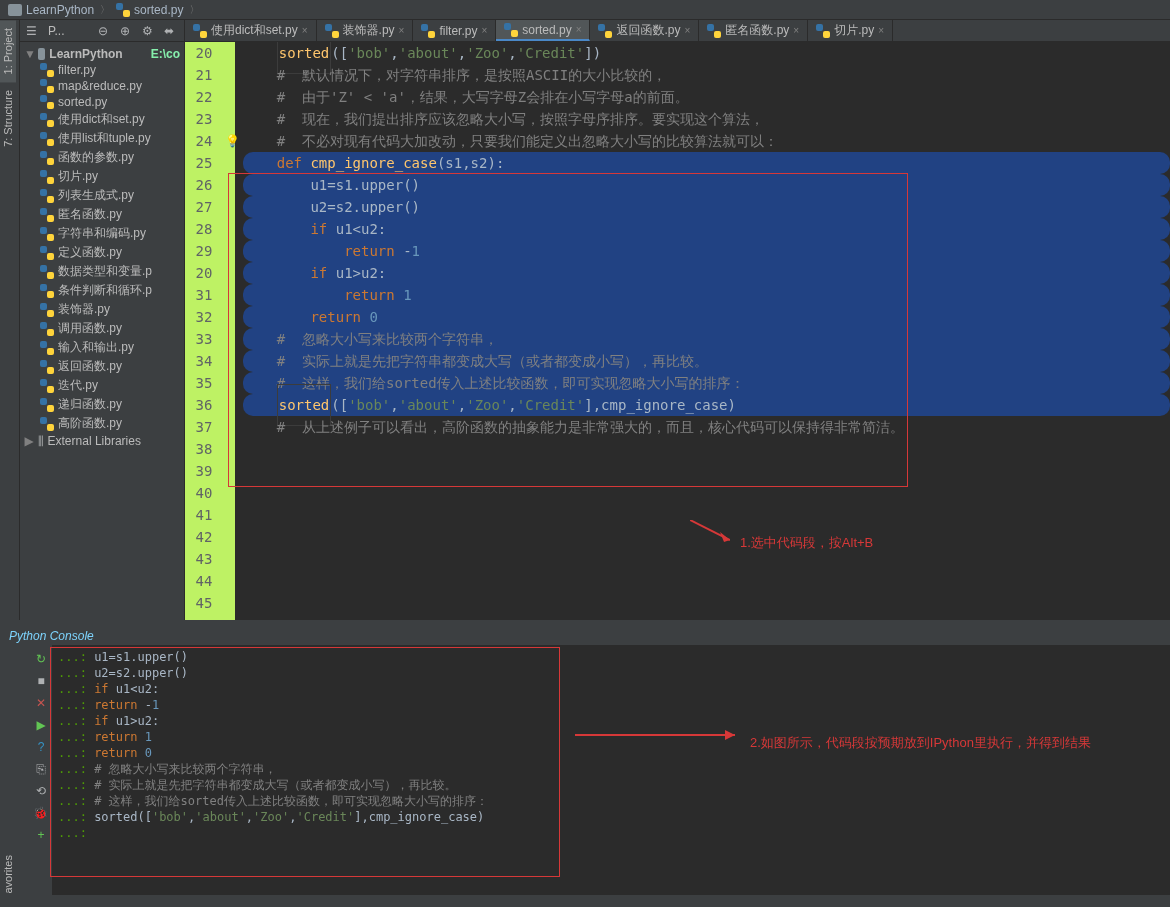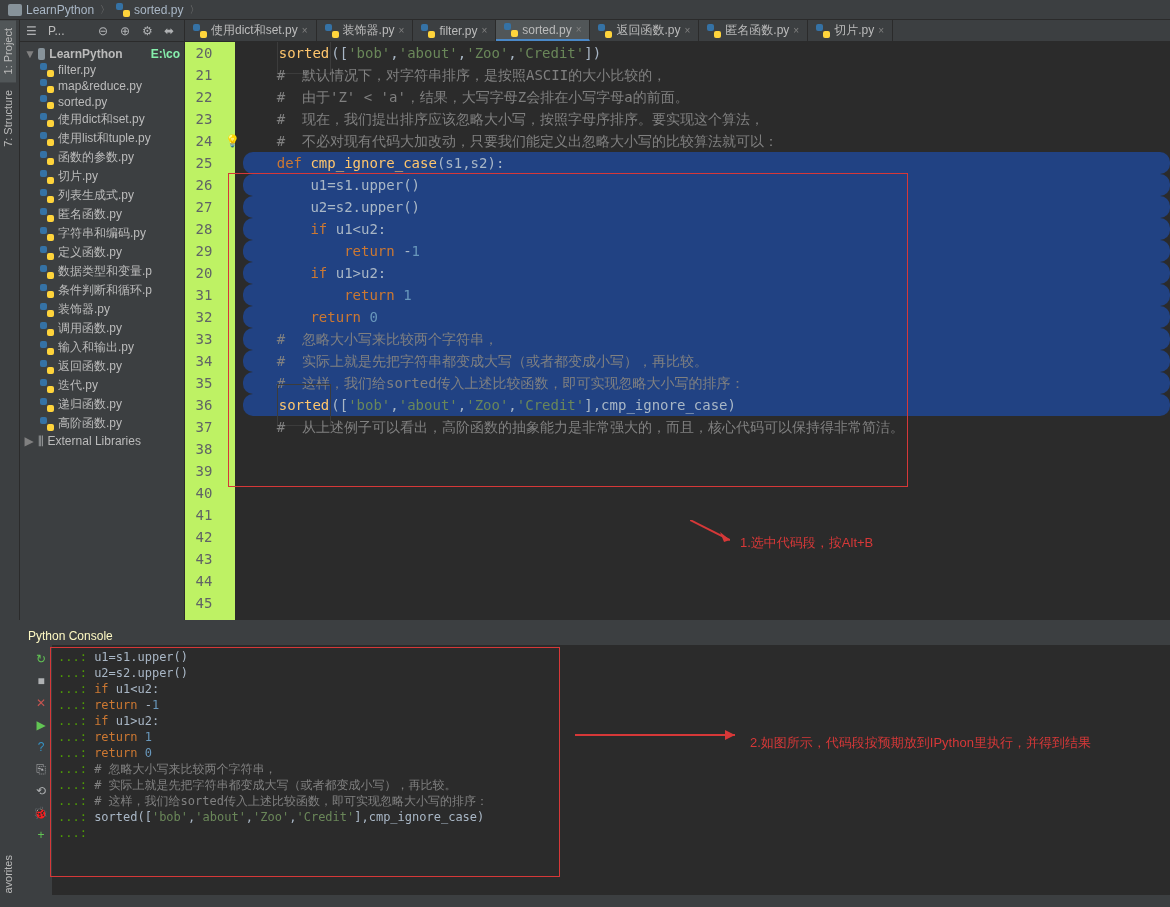--- a/index.html
+++ b/index.html
@@ -158,24 +158,25 @@
   position: absolute;
   left: 690px; top: 520px;
   width: 40px; height: 30px;
   pointer-events: none;
 }
 .anno-text { color: #d63838; position: absolute; font-size: 13px; }
 .anno1-text { left: 740px; top: 534px; }
 
 .console-label {
   position: absolute;
-  left: 24px; top: 627px;
-  color: #fef9c3;
+  left: 5px; top: 627px;
+  color: #7dd3fc;
   font-size: 12px;
   padding: 2px 4px;
+  font-style: italic;
 }
 .console-panel {
   position: absolute;
   left: 30px; top: 645px;
   right: 0; height: 250px;
   background: #2b2b2b;
   display: flex;
 }
 .console-sidebar {
   width: 22px;

